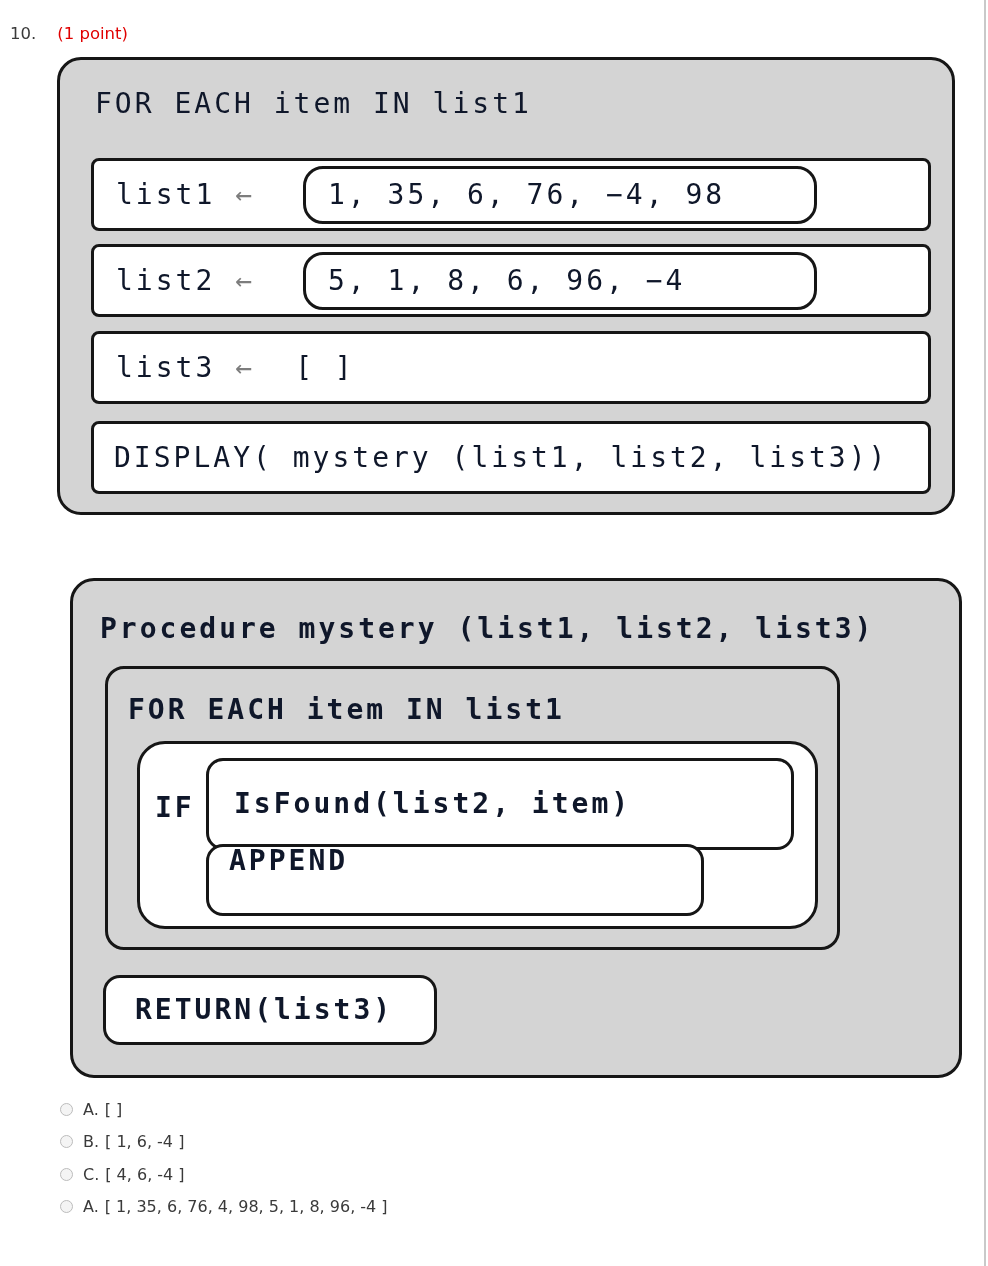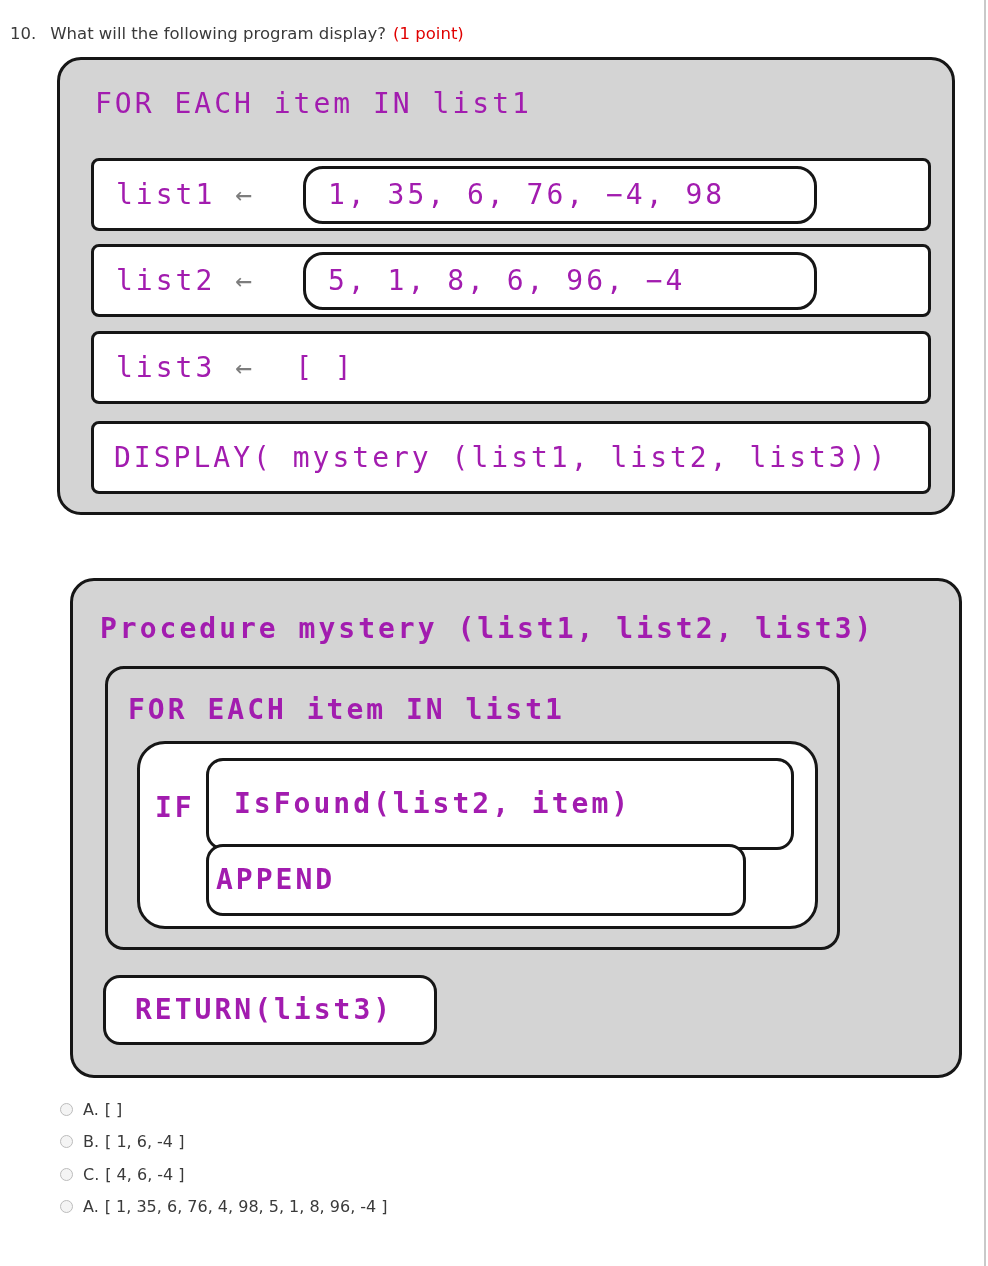--- a/index.html
+++ b/index.html
@@ -20,21 +20,21 @@
     position:absolute; left:10px; top:24px;
     display:flex; align-items:baseline;
     font-size:16.5px; color:#3a3a3a; white-space:pre;
   }
   .qnum { margin-right:14px; }
   .qpoints { margin-left:7px; }
   
   .code {
     font-family:"DejaVu Sans Mono", monospace;
     font-size:28px; letter-spacing:3px;
-    color:#a21caf; white-space:pre; line-height:1;
+    color:#0f172a; white-space:pre; line-height:1;
   }
   .arrow { color:#7d7d7d; }
   
   .grayblock {
     position:absolute;
     background:#d4d4d4;
     border:3.5px solid #161616;
     border-radius:24px;
   }
   .whiterow {
@@ -63,23 +63,23 @@
     position:absolute; left:29px; top:72px; width:681px; height:188px;
     background:#ffffff; border:3px solid #161616; border-radius:28px;
   }
   .isfound-box {
     position:absolute; left:66px; top:14px; width:588px; height:92px;
     background:#ffffff; border:3px solid #161616; border-radius:17px;
     display:flex; align-items:center; padding-left:25px;
   }
   .if-label { position:absolute; left:15px; top:50px; }
   .append-box {
-    position:absolute; left:66px; top:100px; width:540px; height:72px;
+    position:absolute; left:66px; top:100px; width:498px; height:72px;
     background:#ffffff; border:3px solid #161616; border-radius:17px;
-    display:flex; align-items:center; padding-left:7px;
+    display:flex; align-items:flex-start; padding-left:20px;
   }
   .append-inner {
     position:absolute; left:157px; top:50%; transform:translateY(-50%);
     width:303px; height:59px;
     background:#ffffff; border:3.5px solid #161616; border-radius:26px;
     display:flex; align-items:center; padding-left:20px;
   }
   .return-box {
     position:absolute; left:30px; top:394px; width:334px; height:70px;
     background:#ffffff; border:3.5px solid #161616; border-radius:17px;
@@ -100,21 +100,20 @@
   .opt-label { margin-right:6px; }
 </style>
 </head>
 <body>
 
 <div class="page">
   <div class="page-right-border"></div>
 
   <div class="qheader">
     <span class="qnum">10.</span>
-    <span>What will the following program display?</span>
     <span class="qpoints" style="color:#e00000;">(1 point)</span>
   </div>
 
   <div class="grayblock" style="left:57px; top:57px; width:898px; height:458px;">
     <div class="code" style="position:absolute; left:35px; top:30px;">FOR EACH item IN list1</div>
 
     <div class="whiterow row" style="top:98px;">
       <span class="code">list1</span>
       <span class="code arrow" style="margin-left:20px;">←</span>
       <div class="valbox">

